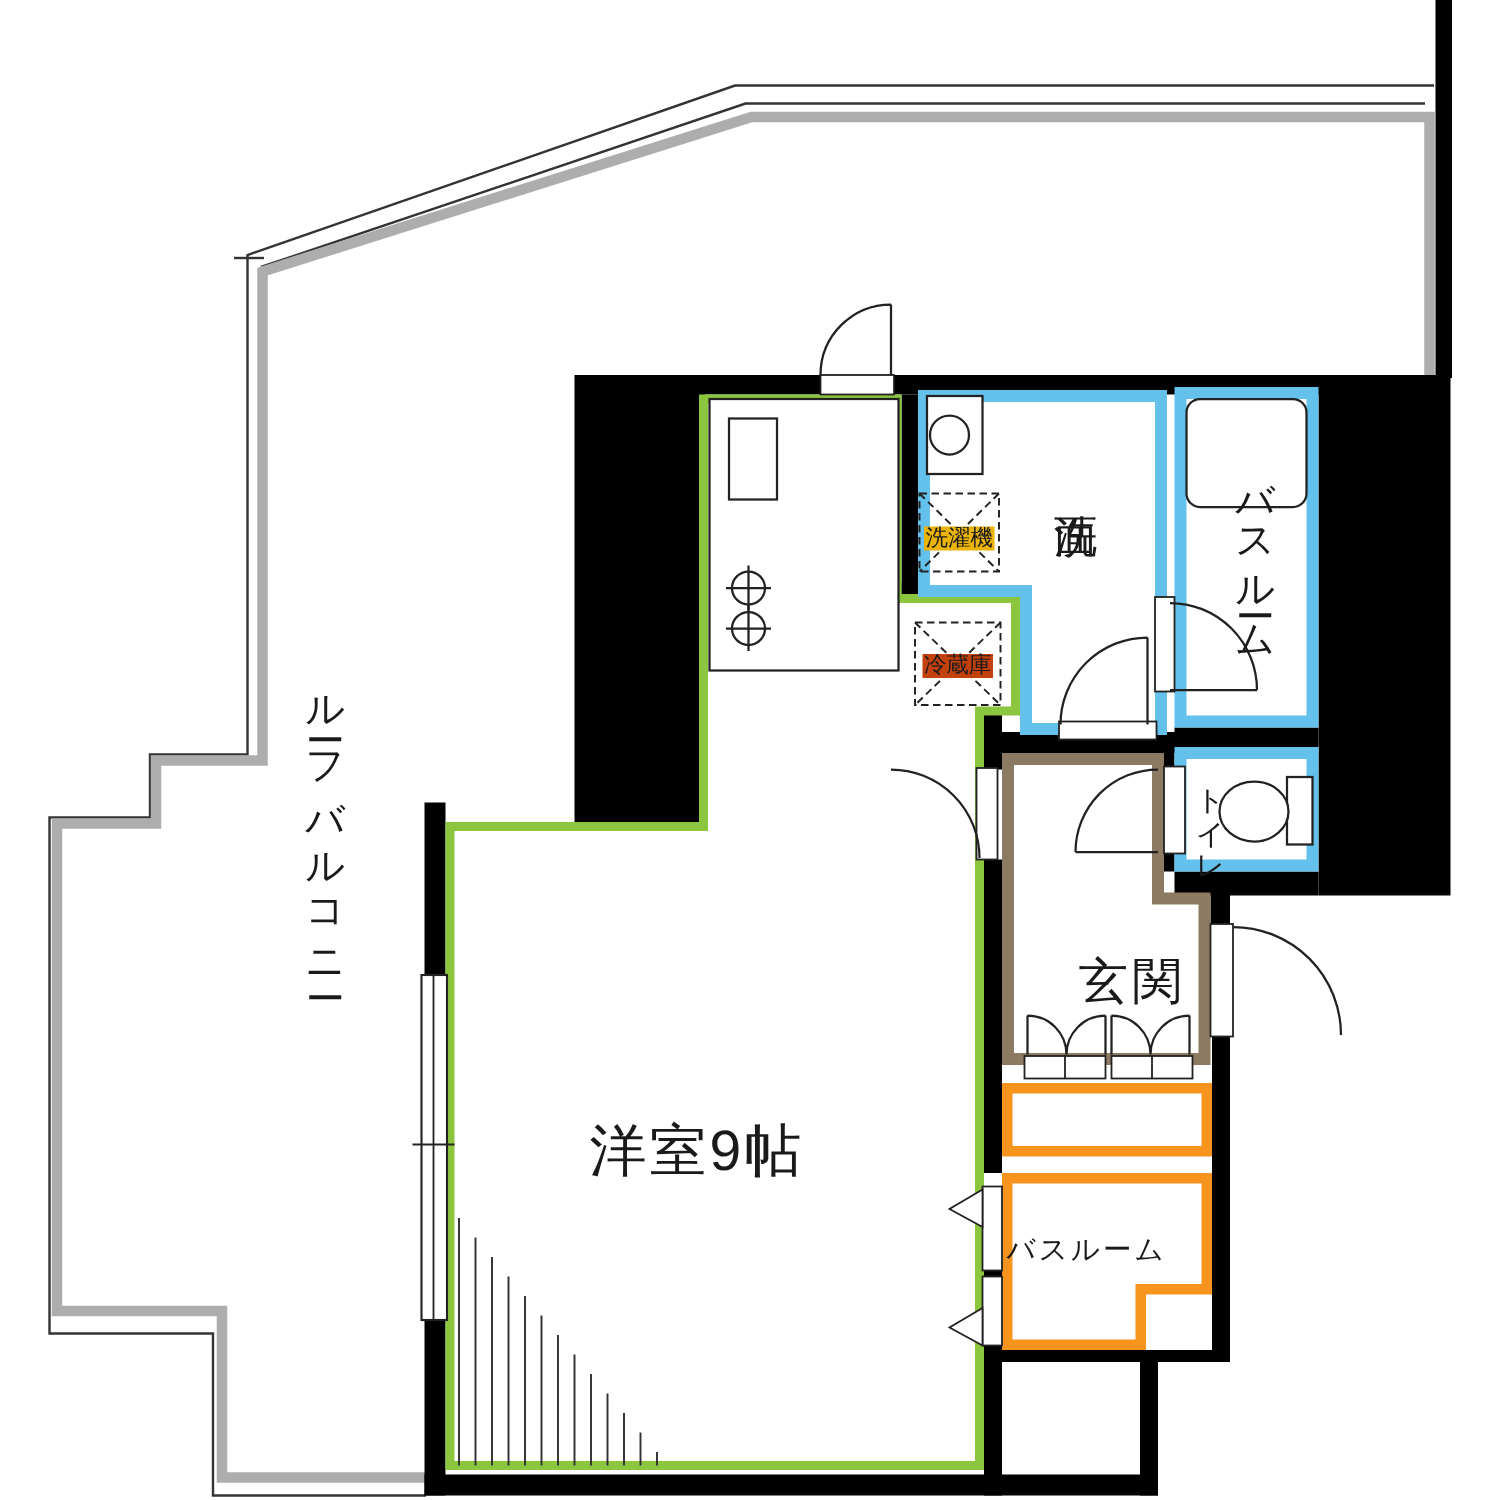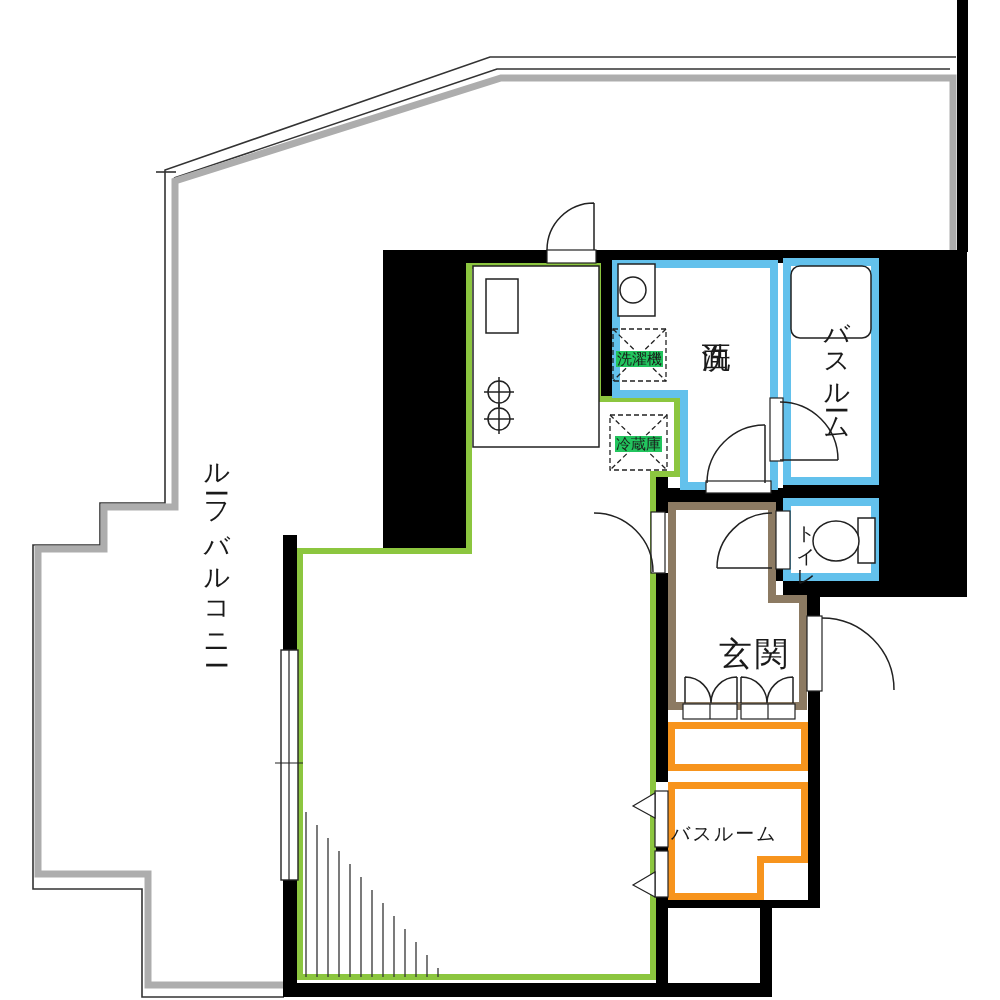--- a/index.html
+++ b/index.html
@@ -146,28 +146,29 @@
     <path d="M717,568 A55,55 0 0 1 772,513 M717,568 H772"></path>
     <path d="M780,402 A58,58 0 0 1 838,460 M780,460 H838"></path>
     <path d="M822,618 A72,72 0 0 1 894,690"></path>
     <path d="M711,703 A26,26 0 0 0 685,677 M685,677 V703 M711,703 A26,26 0 0 1 737,677 M737,677 V703"></path>
     <path d="M767,703 A26,26 0 0 0 741,677 M741,677 V703 M767,703 A26,26 0 0 1 793,677 M793,677 V703"></path>
   </g>
 </svg>
 
   <div class="lbl v" style="left:203px;top:446px;font-size:26px;letter-spacing:4px;">ルーフバルコニー</div>
 
+  <div class="lbl" style="left:393px;top:749px;font-size:38px;letter-spacing:2px;">洋室9帖</div>
 
   <div class="lbl v" style="left:701px;top:320px;font-size:29px;letter-spacing:2px;">洗面</div>
 
   <div class="lbl v" style="left:823px;top:305px;font-size:26px;letter-spacing:1px;">バスルーム</div>
 
   <div class="lbl v" style="left:796px;top:512px;font-size:19px;letter-spacing:1px;">トイレ</div>
 
   <div class="lbl" style="left:719px;top:637px;font-size:33px;letter-spacing:3px;">玄関</div>
 
   <div class="lbl" style="left:671px;top:824px;font-size:19px;letter-spacing:2px;">バスルーム</div>
 
-  <div class="lbl" style="left:616px;top:351px;font-size:15px;background:#22c55e;padding:0 1px;">洗濯機</div>
+  <div class="lbl" style="left:616px;top:351px;font-size:15px;background:#eab308;padding:0 1px;">洗濯機</div>
 
-  <div class="lbl" style="left:615px;top:436px;font-size:15px;background:#22c55e;padding:0 1px;">冷蔵庫</div>
+  <div class="lbl" style="left:615px;top:436px;font-size:15px;background:#c2410c;padding:0 1px;">冷蔵庫</div>
 
 </div>
 
 </body></html>

